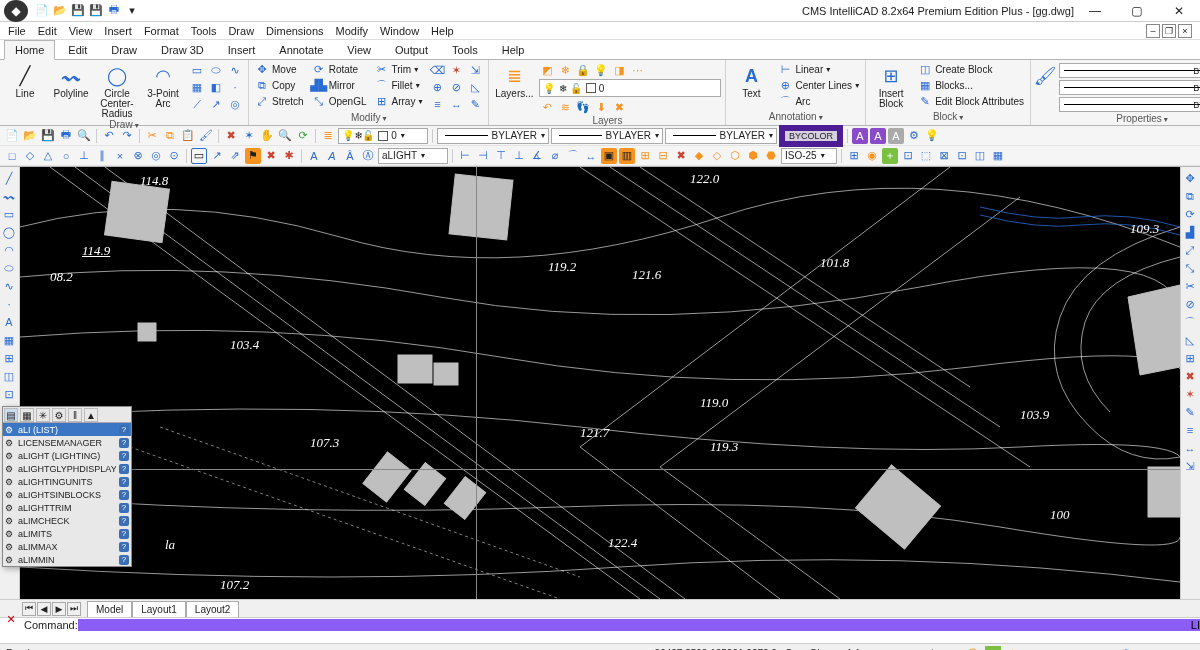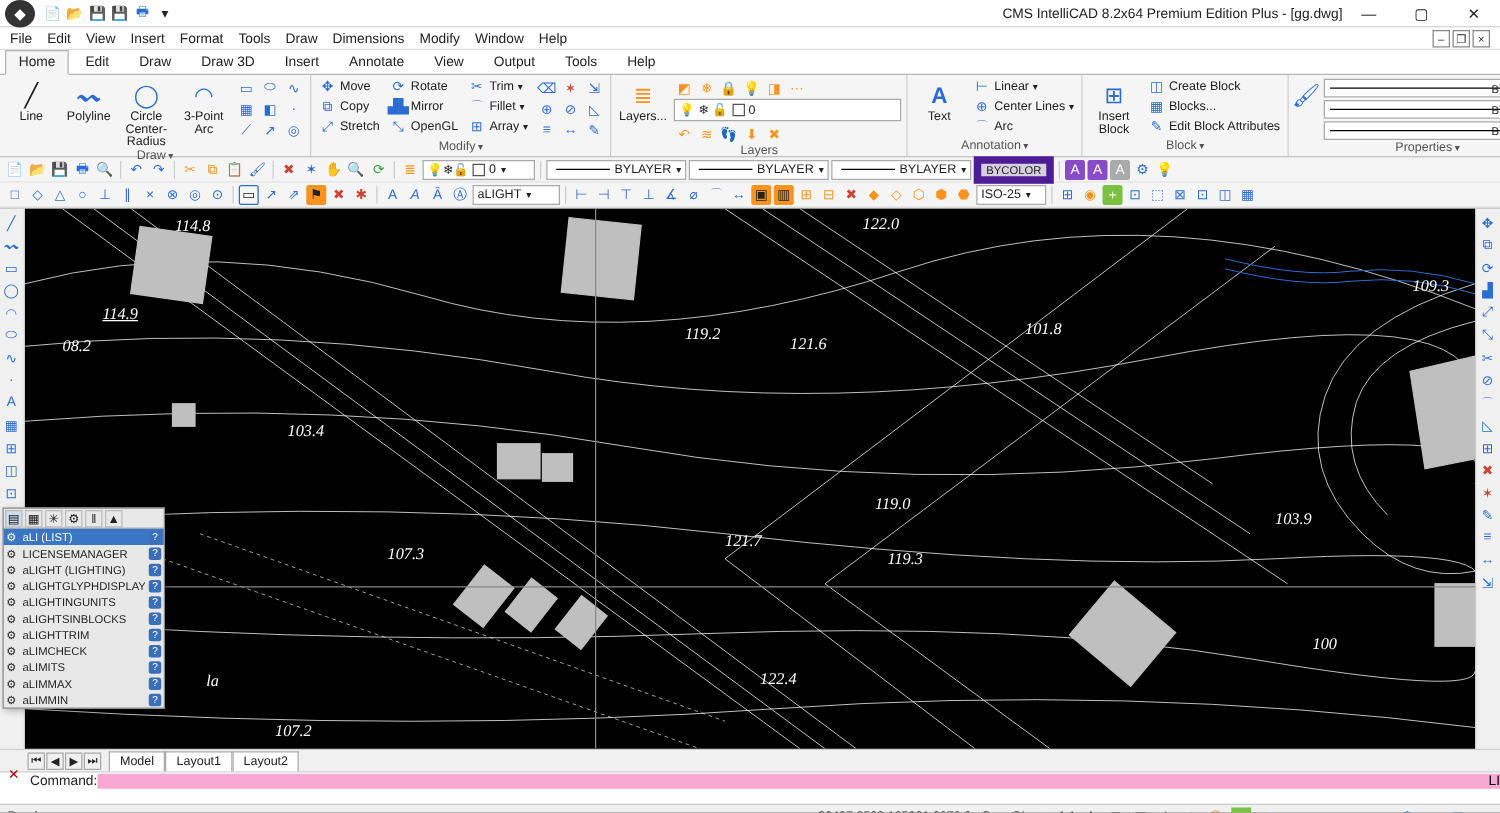--- a/index.html
+++ b/index.html
@@ -76,21 +76,21 @@
 
   .bottomtabs { height:18px; background:#f0f0f0; display:flex; align-items:center; border-top:1px solid #ccc; padding-left:22px; font-size:10px;}
   .bottomtabs .nav{display:flex;gap:1px;margin-right:6px;}
   .bottomtabs .nav div{width:14px;height:14px;border:1px solid #aaa;display:flex;align-items:center;justify-content:center;font-size:9px;}
   .bottomtabs .t{padding:2px 8px;border:1px solid #aaa;border-bottom:none;background:#fff;}
   .bottomtabs .t.active{background:#fff;font-weight:normal;}
 
   .cmdarea{height:26px;background:#fff;border-top:1px solid #ccc;display:flex;flex-direction:column;font-family:Consolas,monospace;font-size:11px;padding-left:24px;}
   .cmdarea .hist{color:#444;height:12px;}
   .cmdarea .line{display:flex;align-items:center;height:14px;}
-  .cmdarea .line input{border:none;outline:none;font:inherit;flex:1;background:#f9a8d4;text-align:right;}
+  .cmdarea .line input{border:none;outline:none;font:inherit;flex:1;background:#8b5cf6;text-align:right;}
   .cmd-x{position:absolute;left:4px;bottom:24px;width:14px;height:14px;display:flex;align-items:center;justify-content:center;color:#b00;font-size:11px;}
 
   .status { height:20px; background:#f0f0f0; border-top:1px solid #ccc; display:flex; align-items:center; font-size:10px; padding:0 6px; gap:8px;}
   .status .ready{width:200px;}
   .status .coords{margin-left:auto;}
   .status .tog{display:flex;gap:4px;align-items:center;}
   .status .tog .ic{width:16px;height:16px;font-size:11px;display:flex;align-items:center;justify-content:center;}
   .status .btxt{font-size:9px;color:#777;}
   .a-orange{color:#f7931e;} .a-green{color:#2e9e2e;} .a-red{color:#c43;} .a-blue{color:#2b6cd4;}
   .bg-orange{background:#f7931e;} .bg-green{background:#7ac142;color:#fff;}

